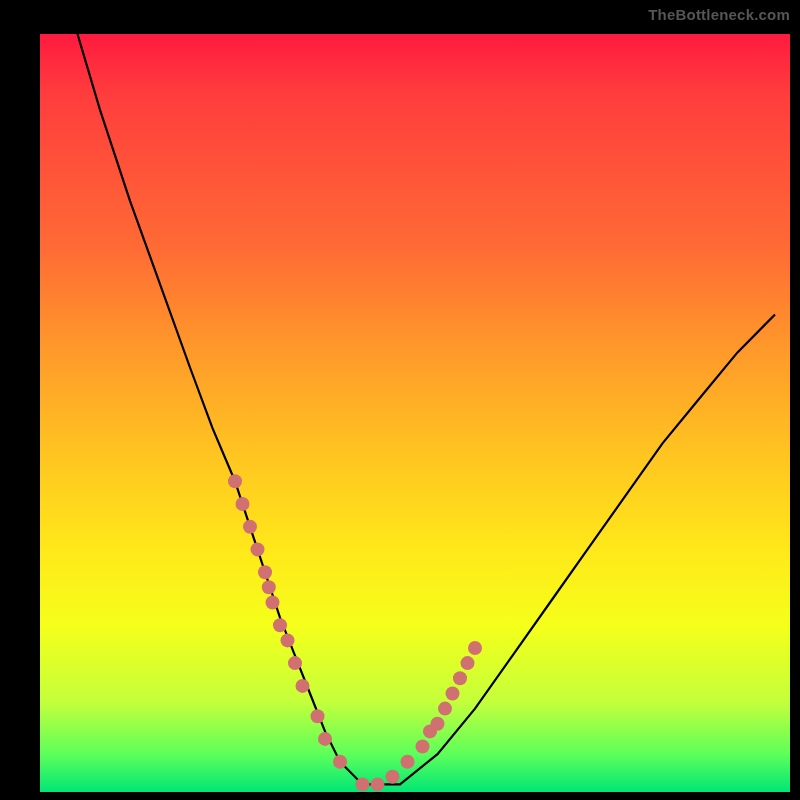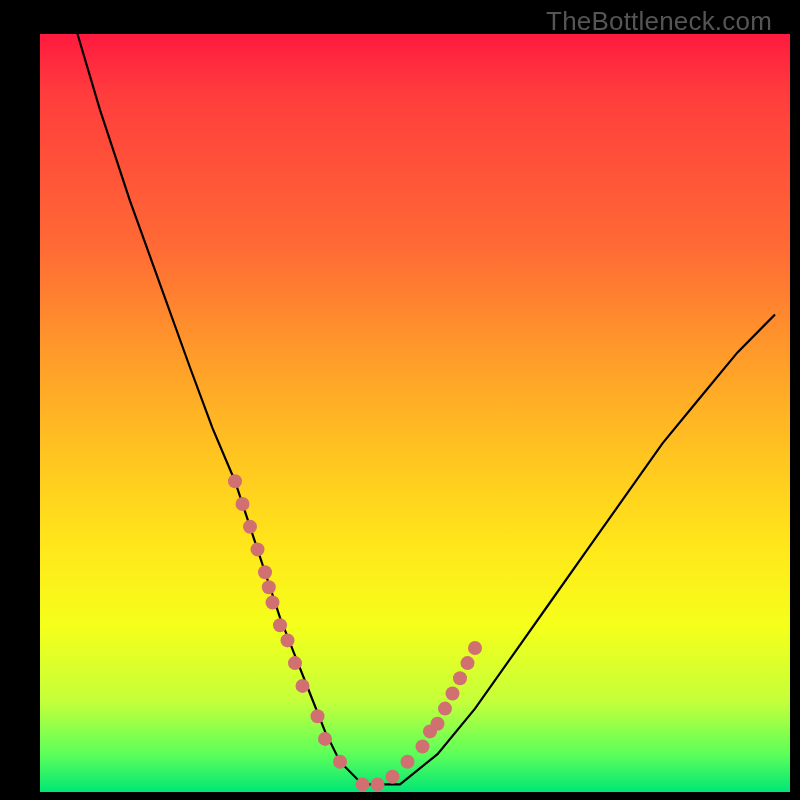--- a/index.html
+++ b/index.html
@@ -34,24 +34,24 @@
       #ffc321 55%,
       #ffe81a 68%,
       #f5ff1a 78%,
       #c5ff3a 88%,
       #5dff5a 95%,
       #00e676 100%);
   }
   .watermark {
     position: absolute;
     top: 6px;
-    right: 28px;
+    right: 10px;
     color: #555;
-    font-size: 26px;
-    font-weight: 400;
+    font-size: 15px;
+    font-weight: 700;
     letter-spacing: 0.2px;
     user-select: none;
   }
   svg.curve {
     position: absolute;
     left: 0;
     top: 0;
     width: 750px;
     height: 758px;
     overflow: visible;

